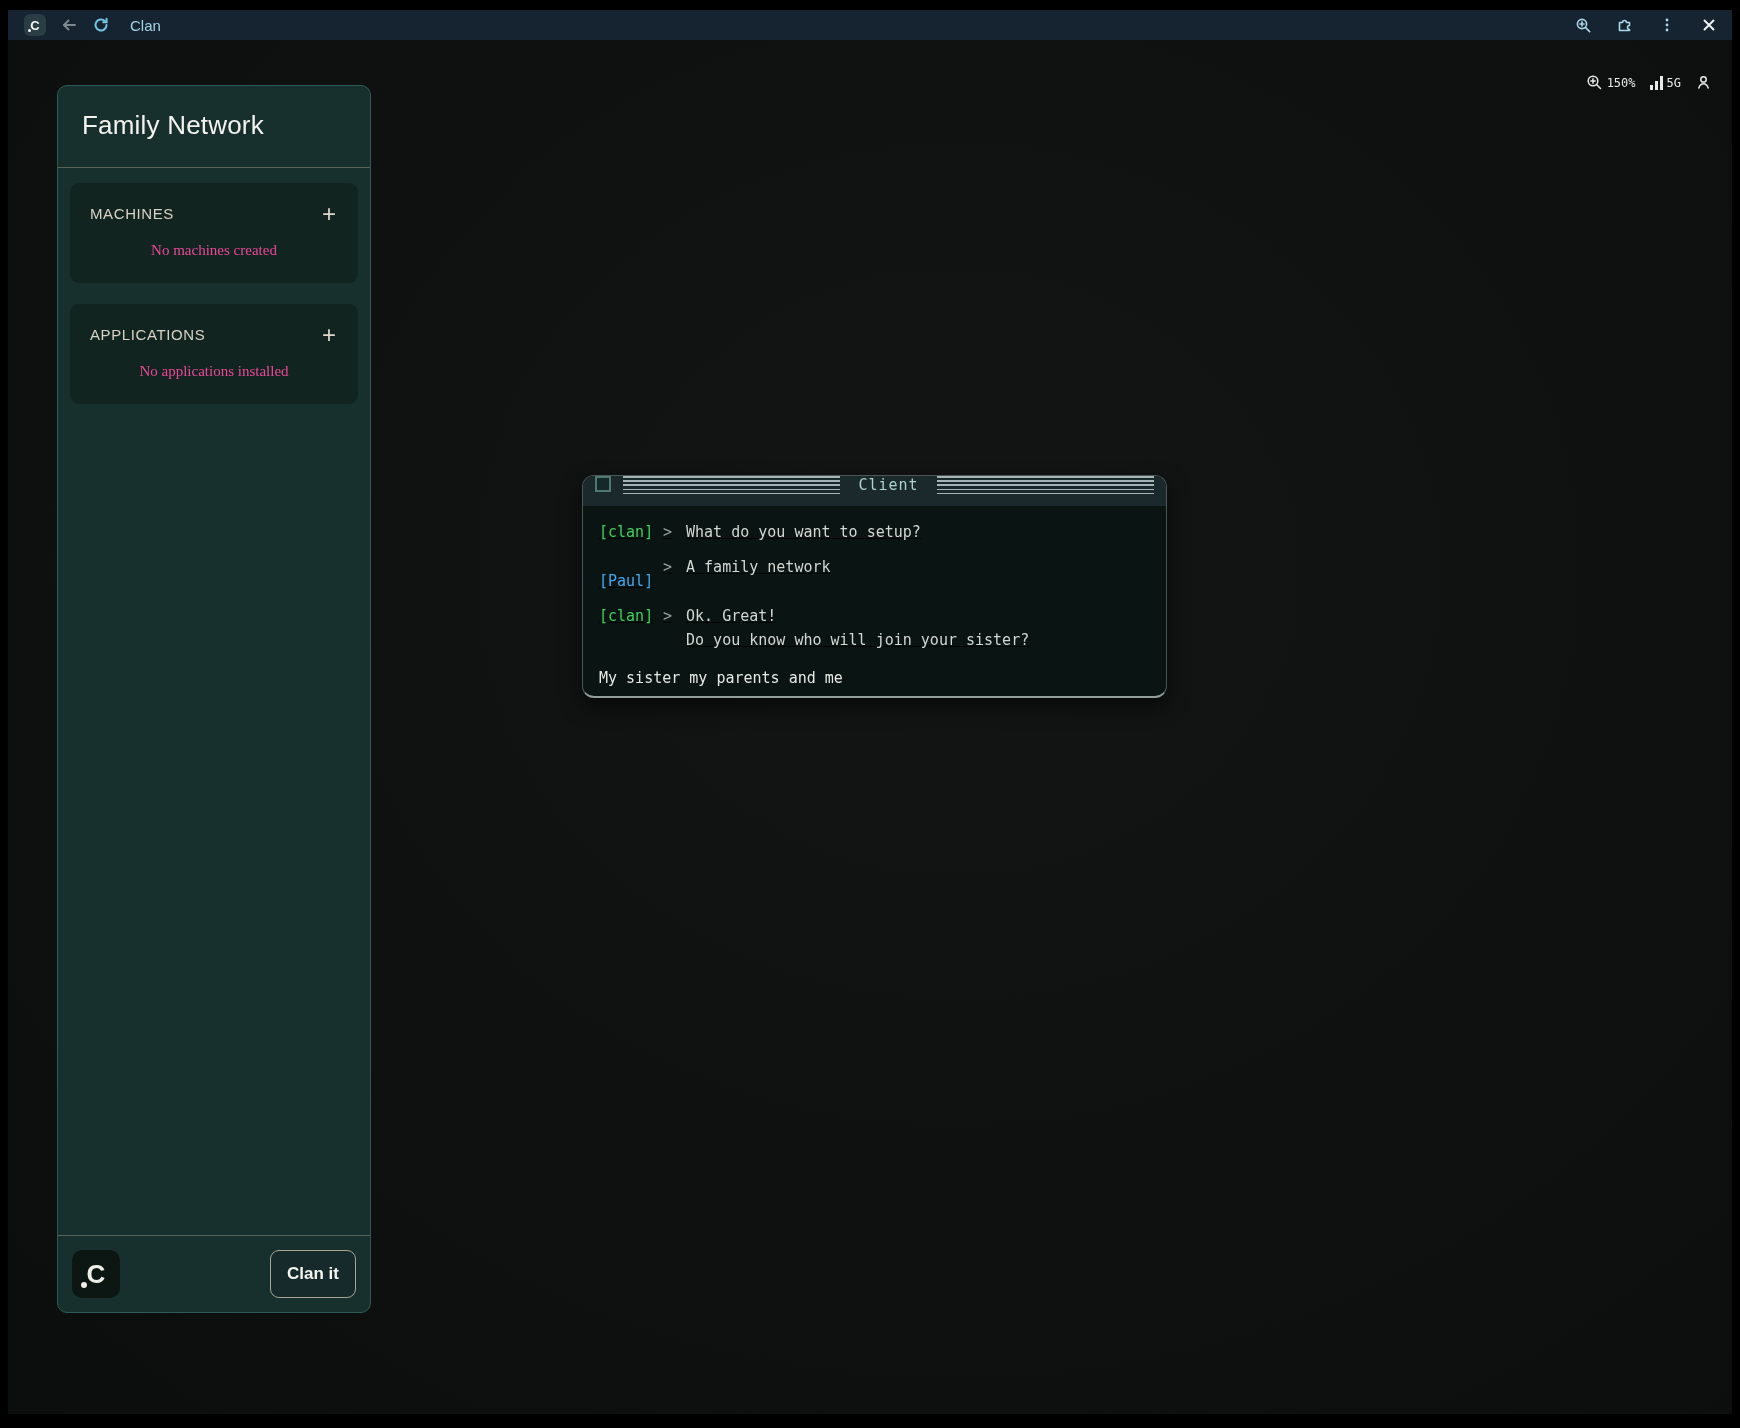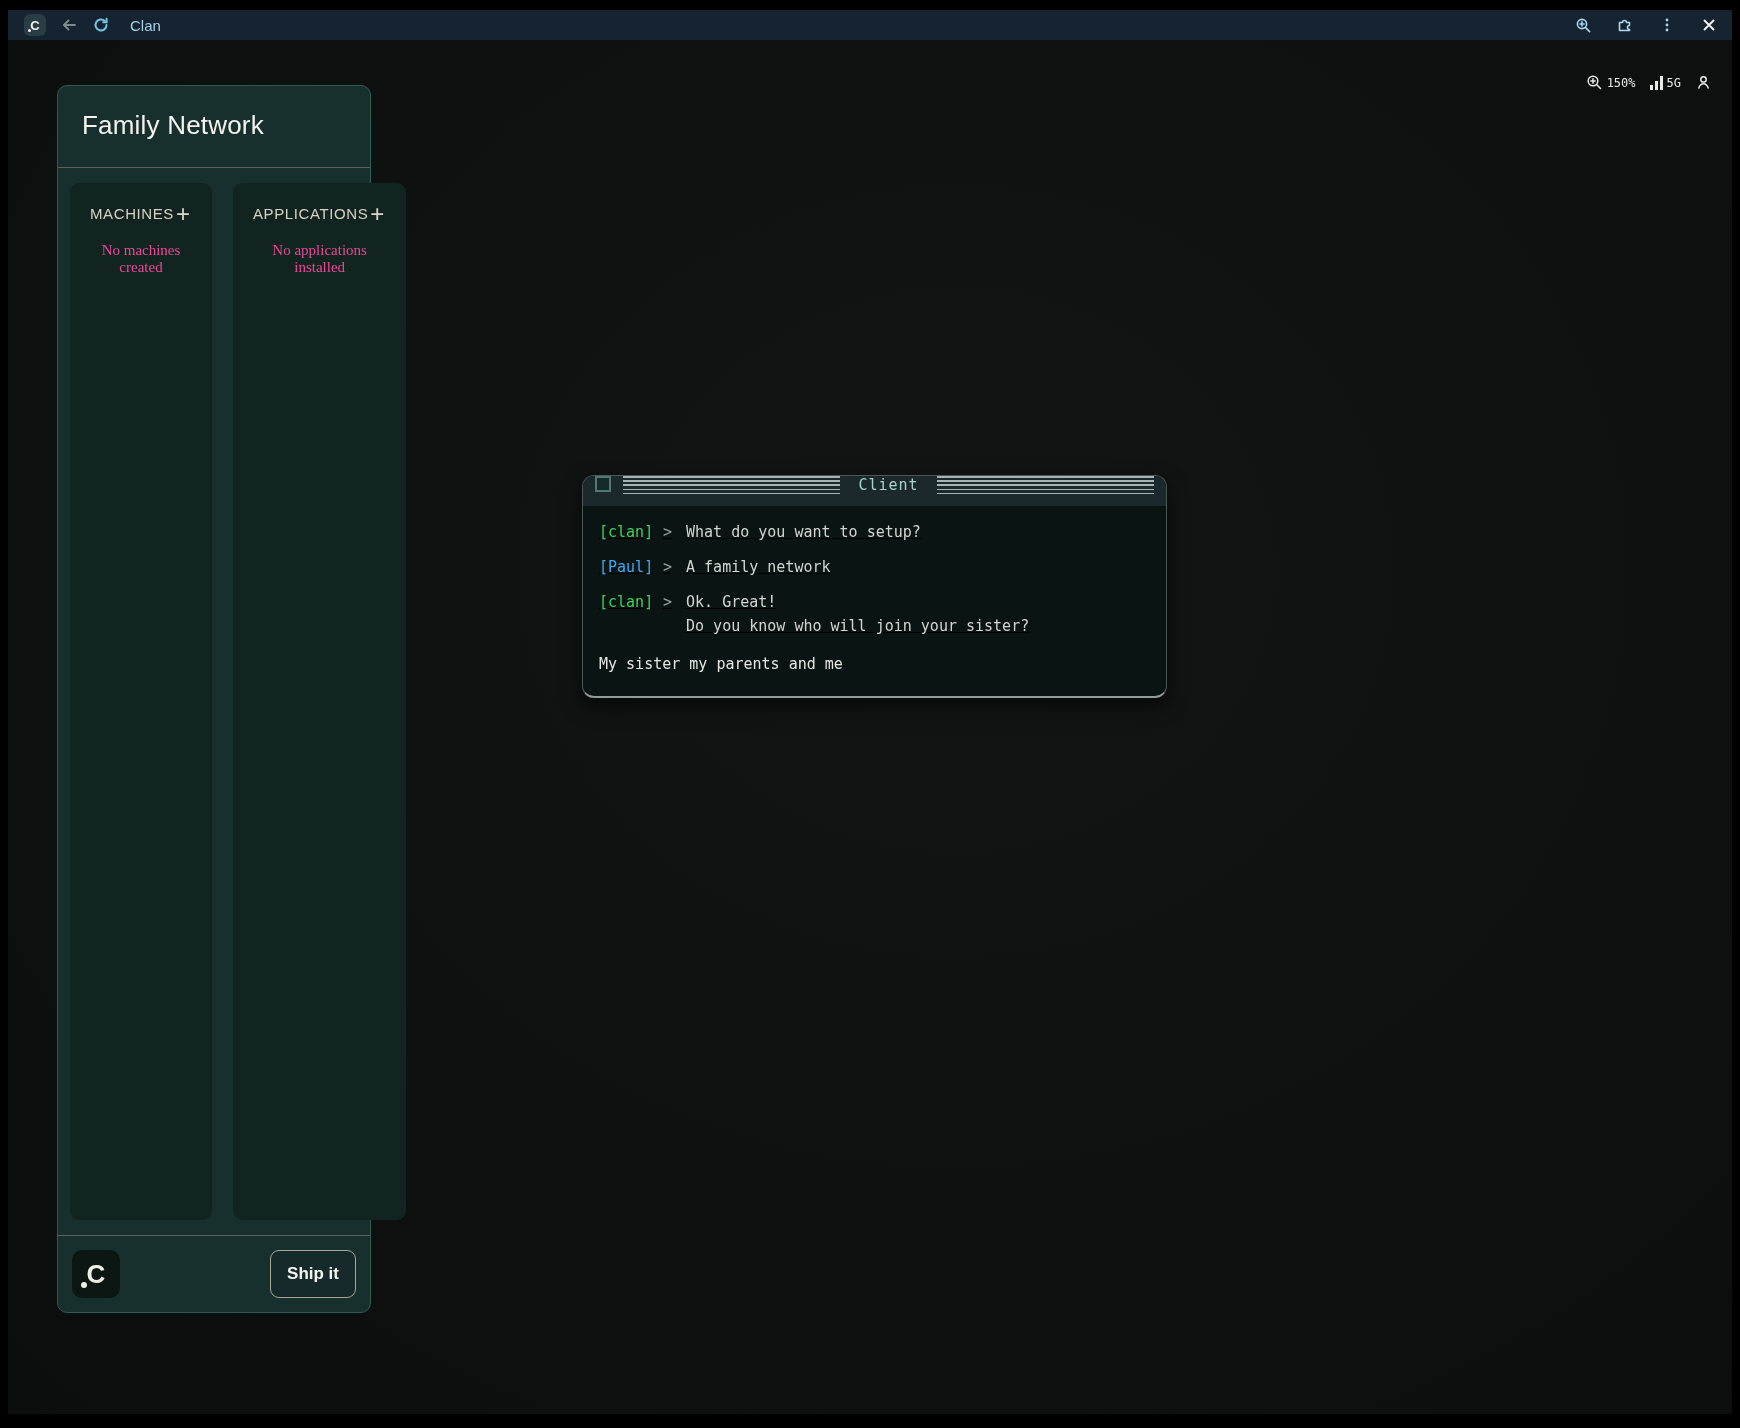--- a/index.html
+++ b/index.html
@@ -32,21 +32,21 @@
   .sig { display: flex; align-items: flex-end; gap: 2px; height: 14px; }
   .sig span { width: 3px; background: #e8eae7; display: block; }
   .sig .b1 { height: 5px; } .sig .b2 { height: 9px; } .sig .b3 { height: 14px; }
 
   
   .sidebar { position: absolute; left: 49px; top: 75px; width: 314px; height: 1228px;
              background: #18302d; border: 1px solid #2e5b53; border-radius: 10px;
              display: flex; flex-direction: column; }
   .sb-header { padding: 24px 24px 26px 24px; border-bottom: 1px solid rgba(214,196,168,0.35); }
   .sb-title { color: #f3f2ef; font-size: 26px; font-weight: 400; letter-spacing: 0.2px; }
-  .sb-body { flex: 1; padding: 15px 12px; display: flex; flex-direction: row; gap: 21px; }
+  .sb-body { flex: 1; padding: 15px 12px; display: flex; flex-direction: column; gap: 21px; }
   .card { background: #122420; border-radius: 9px; padding: 22px 20px 24px 20px; }
   .card-head { display: flex; align-items: center; justify-content: space-between; margin-bottom: 20px; }
   .card-label { color: #d9d2c6; font-size: 15px; letter-spacing: 0.6px; }
   .card-plus { color: #ddd6ca; font-size: 24px; font-weight: 300; line-height: 16px;
                cursor: pointer; background: none; border: none; padding: 0 2px;
                font-family: "Liberation Sans", sans-serif; }
   .card-empty { color: #ec4899; font-size: 15px; text-align: center; font-family: Liberation Serif, serif; }
   .sb-footer { border-top: 1px solid rgba(214,196,168,0.35); padding: 14px 14px;
                display: flex; align-items: center; justify-content: space-between; }
   .clan-logo { width: 48px; height: 48px; border-radius: 10px; background: #0c1713;
@@ -70,21 +70,21 @@
               flex: none; cursor: pointer; }
   .stripes { flex: 1; height: 18px;
              background: repeating-linear-gradient(180deg,
                 #a7b3b6 0px, #a7b3b6 1.5px,
                 rgba(0,0,0,0) 1.5px, rgba(0,0,0,0) 4.2px); }
   .client-title { color: #a8d4cb; font-size: 15px; letter-spacing: 1px; padding: 0 6px; }
   .client-body { flex: 1; padding: 14px 16px; font-size: 15px; line-height: 24px; }
   .msg-row { display: flex; margin-bottom: 11px; text-decoration: underline; }
   .msg-sender { width: 54px; flex: none; }
   .msg-sender.green { color: #3ecf5e; }
-  .msg-sender.blue  { color: #42a8f0; }
+  .msg-sender.blue  { color: #42a8f0; margin-top: 14px; }
   .msg-sep { color: #98a29e; flex: none; margin: 0 14px 0 10px; }
   .msg-text { color: #d3d6d2; white-space: pre-wrap; }
   .chat-input { color: #e6e8e4; margin-top: 14px; }
 </style>
 </head>
 <body>
 
 <div class="stage">
   <div class="app">
 
@@ -178,21 +178,21 @@
             <button class="card-plus">+</button>
           </div>
           <div class="card-empty">No applications installed</div>
         </div>
       </div>
       <div class="sb-footer">
         <div class="clan-logo">
           <span>C</span>
           <span class="dot"></span>
         </div>
-        <button class="ship-btn">Ship it</button>
+        <button class="ship-btn">Clan it</button>
       </div>
     </div>
 
     <div class="client">
       <div class="client-titlebar">
         <span class="closebox"></span>
         <span class="stripes"></span>
         <span class="client-title">Client</span>
         <span class="stripes"></span>
       </div>

